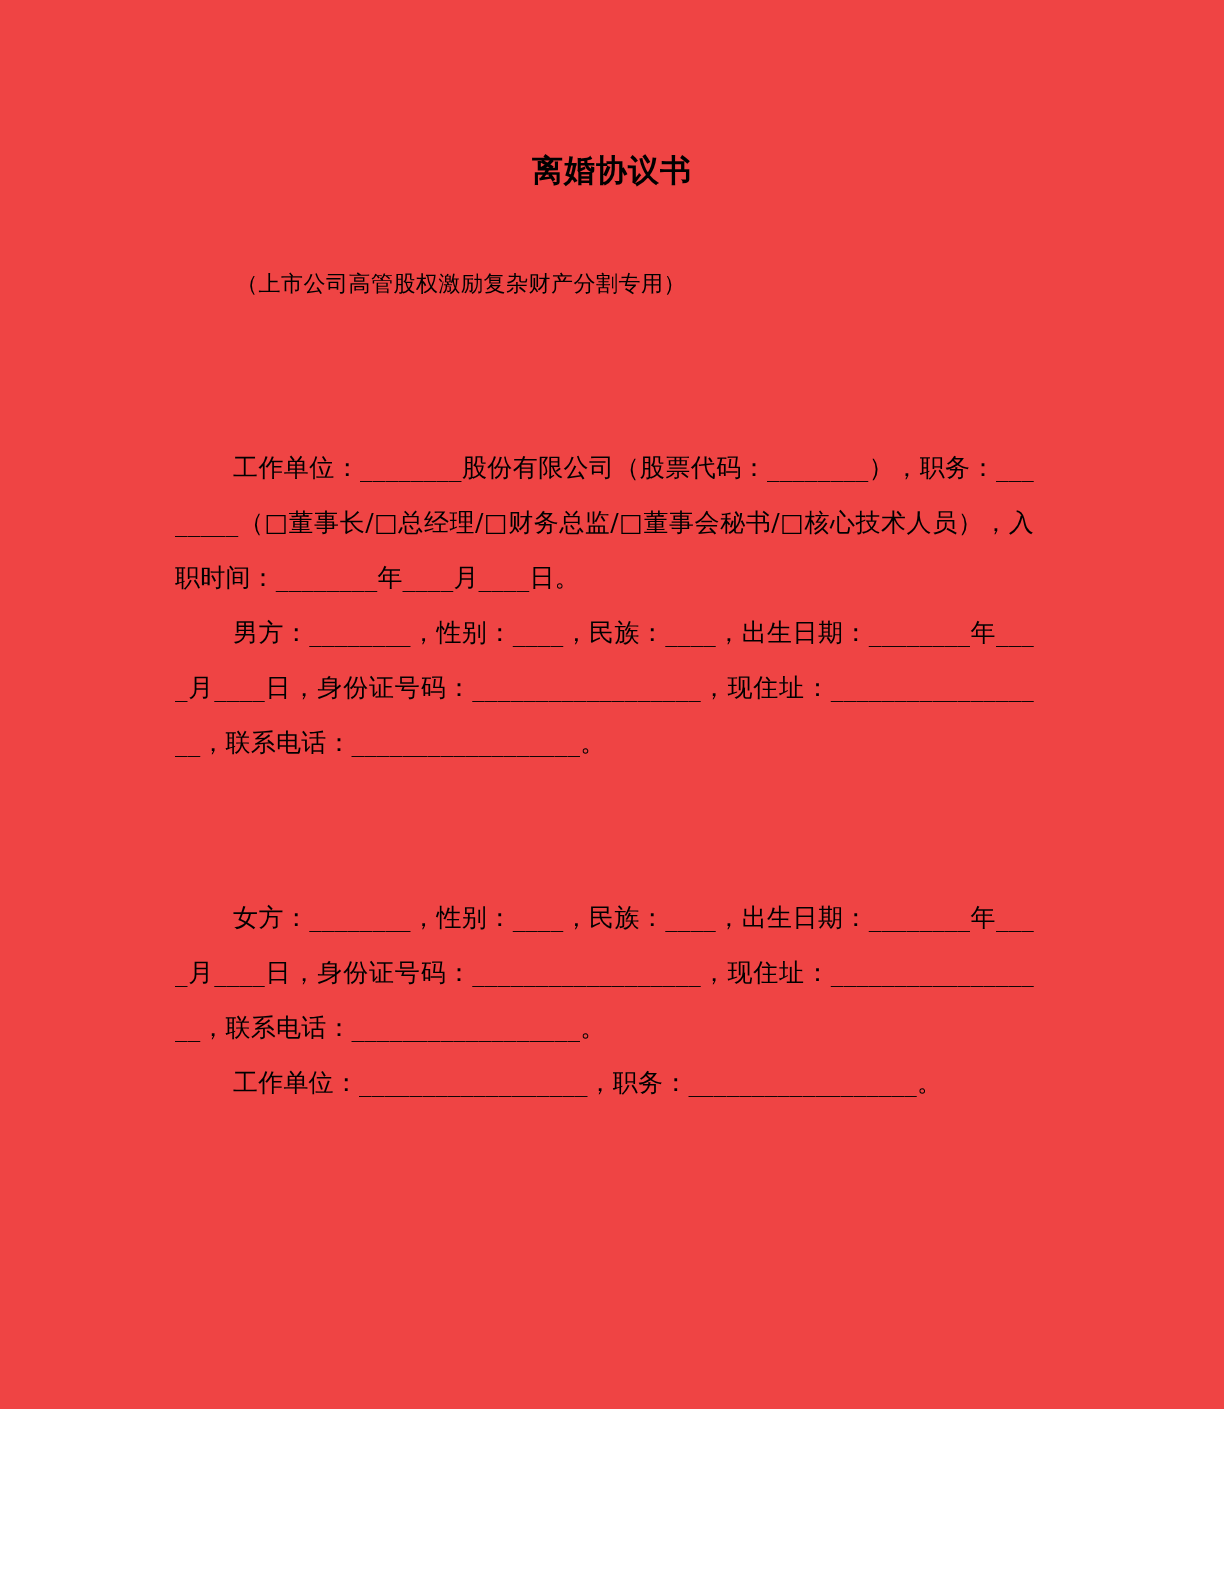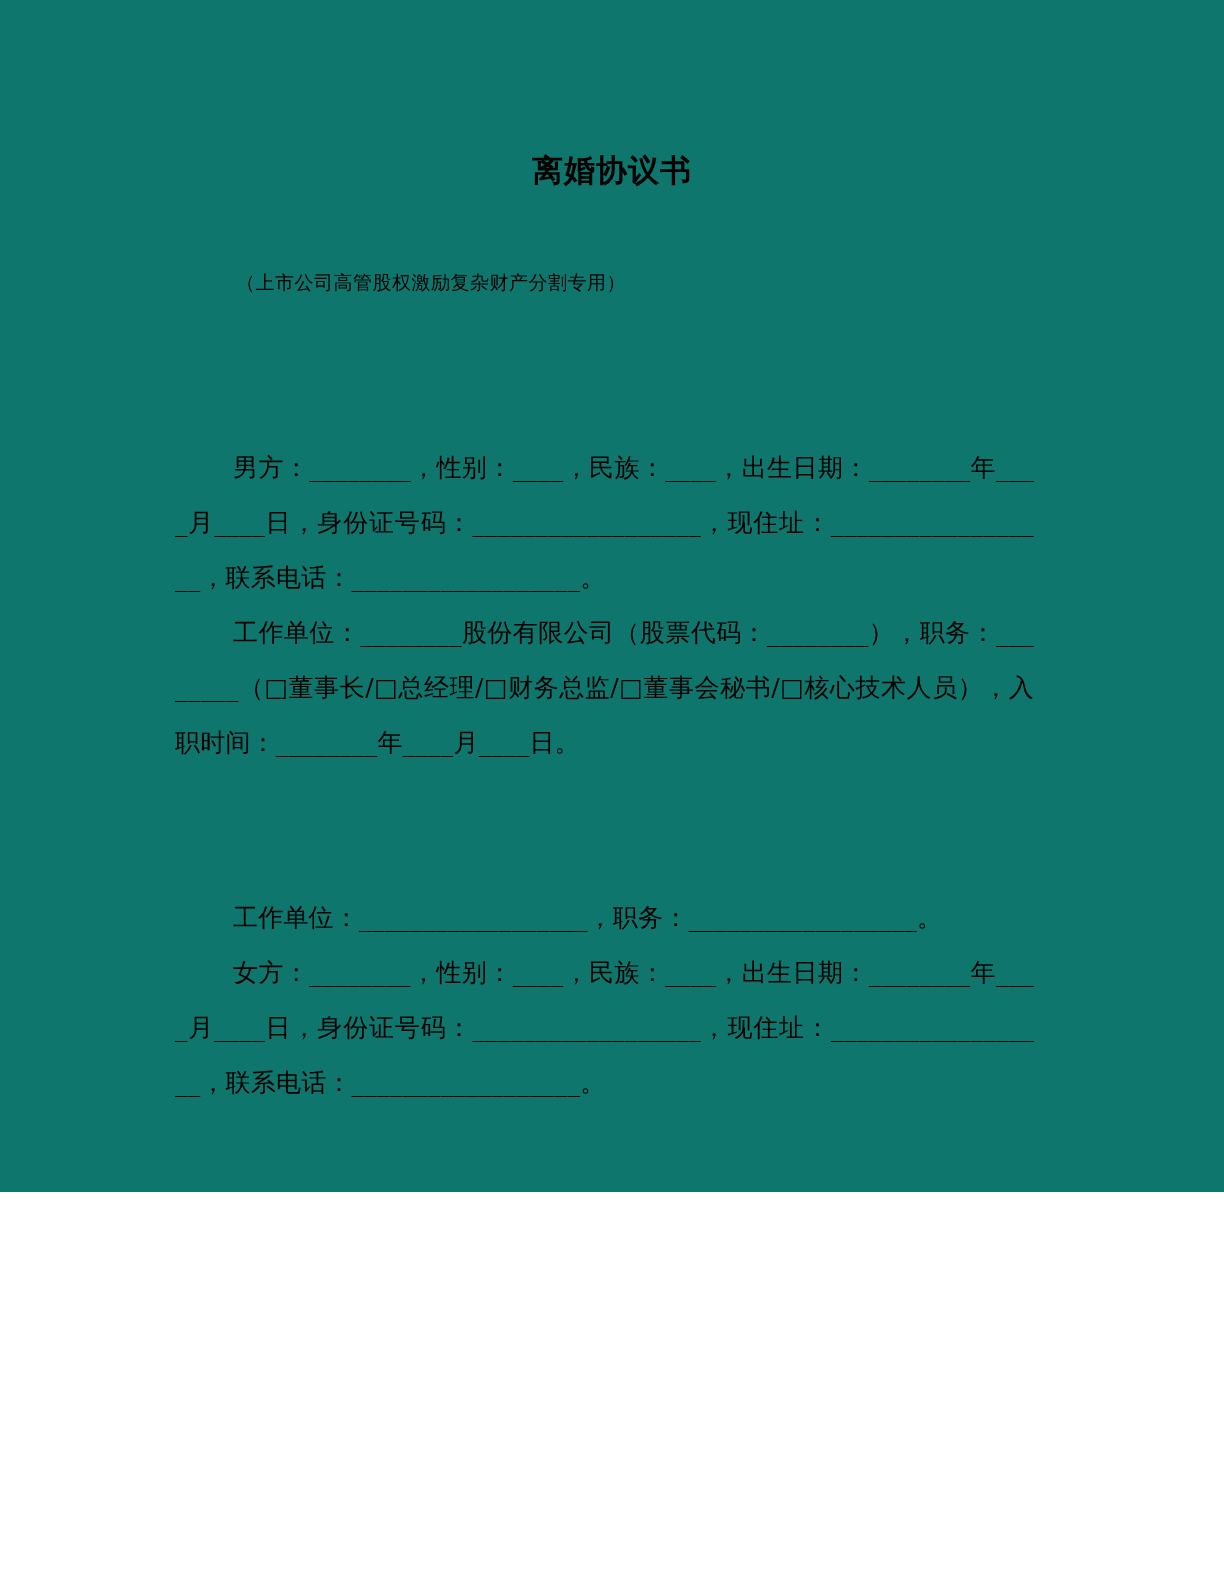--- a/index.html
+++ b/index.html
@@ -10,42 +10,41 @@
   body {
     width: 1224px;
     height: 1584px;
     font-family: "DejaVu Serif", "Liberation Serif", serif;
     color: #000000;
     overflow: hidden;
   }
   .page {
     position: relative;
     width: 1224px;
-    height: 1192px;
-    background: #0f766e;
+    height: 1409px;
+    background: #ef4444;
     box-sizing: border-box;
   }
   .doc-title {
     text-align: center;
     font-size: 31px;
     font-weight: bold;
     letter-spacing: 1px;
     margin: 0;
     padding-top: 148px;
     line-height: 44px;
     font-family: "DejaVu Serif", "Liberation Serif", serif;
   }
   .doc-subtitle {
     margin: 0;
     padding-top: 72px;
     padding-left: 236px;
-    font-size: 19px;
+    font-size: 22px;
     line-height: 40px;
     letter-spacing: 0.5px;
-    font-family: Liberation Mono, monospace;
   }
   .body-block {
     padding-left: 175px;
     padding-right: 190px;
   }
   .para {
     margin: 0;
     font-size: 25px;
     line-height: 55px;
     text-align: justify;
@@ -66,28 +65,28 @@
 <div class="page">
 
   <h1 class="doc-title">离婚协议书</h1>
 
   <div class="doc-subtitle">（上市公司高管股权激励复杂财产分割专用）</div>
 
   <div class="spacer-xl"></div>
 
   <div class="body-block">
 
+    <p class="para indent">工作单位：________股份有限公司（股票代码：________），职务：________（□董事长/□总经理/□财务总监/□董事会秘书/□核心技术人员），入职时间：________年____月____日。</p>
+
     <p class="para indent">男方：________，性别：____，民族：____，出生日期：________年____月____日，身份证号码：__________________，现住址：__________________，联系电话：__________________。</p>
-
-    <p class="para indent">工作单位：________股份有限公司（股票代码：________），职务：________（□董事长/□总经理/□财务总监/□董事会秘书/□核心技术人员），入职时间：________年____月____日。</p>
 
     <div class="spacer-gap"></div>
 
+    <p class="para indent">女方：________，性别：____，民族：____，出生日期：________年____月____日，身份证号码：__________________，现住址：__________________，联系电话：__________________。</p>
+
     <p class="para indent">工作单位：__________________，职务：__________________。</p>
-
-    <p class="para indent">女方：________，性别：____，民族：____，出生日期：________年____月____日，身份证号码：__________________，现住址：__________________，联系电话：__________________。</p>
 
     <div class="spacer-lg"></div>
 
 
   </div>
 
 </div>
 
 </body></html>

